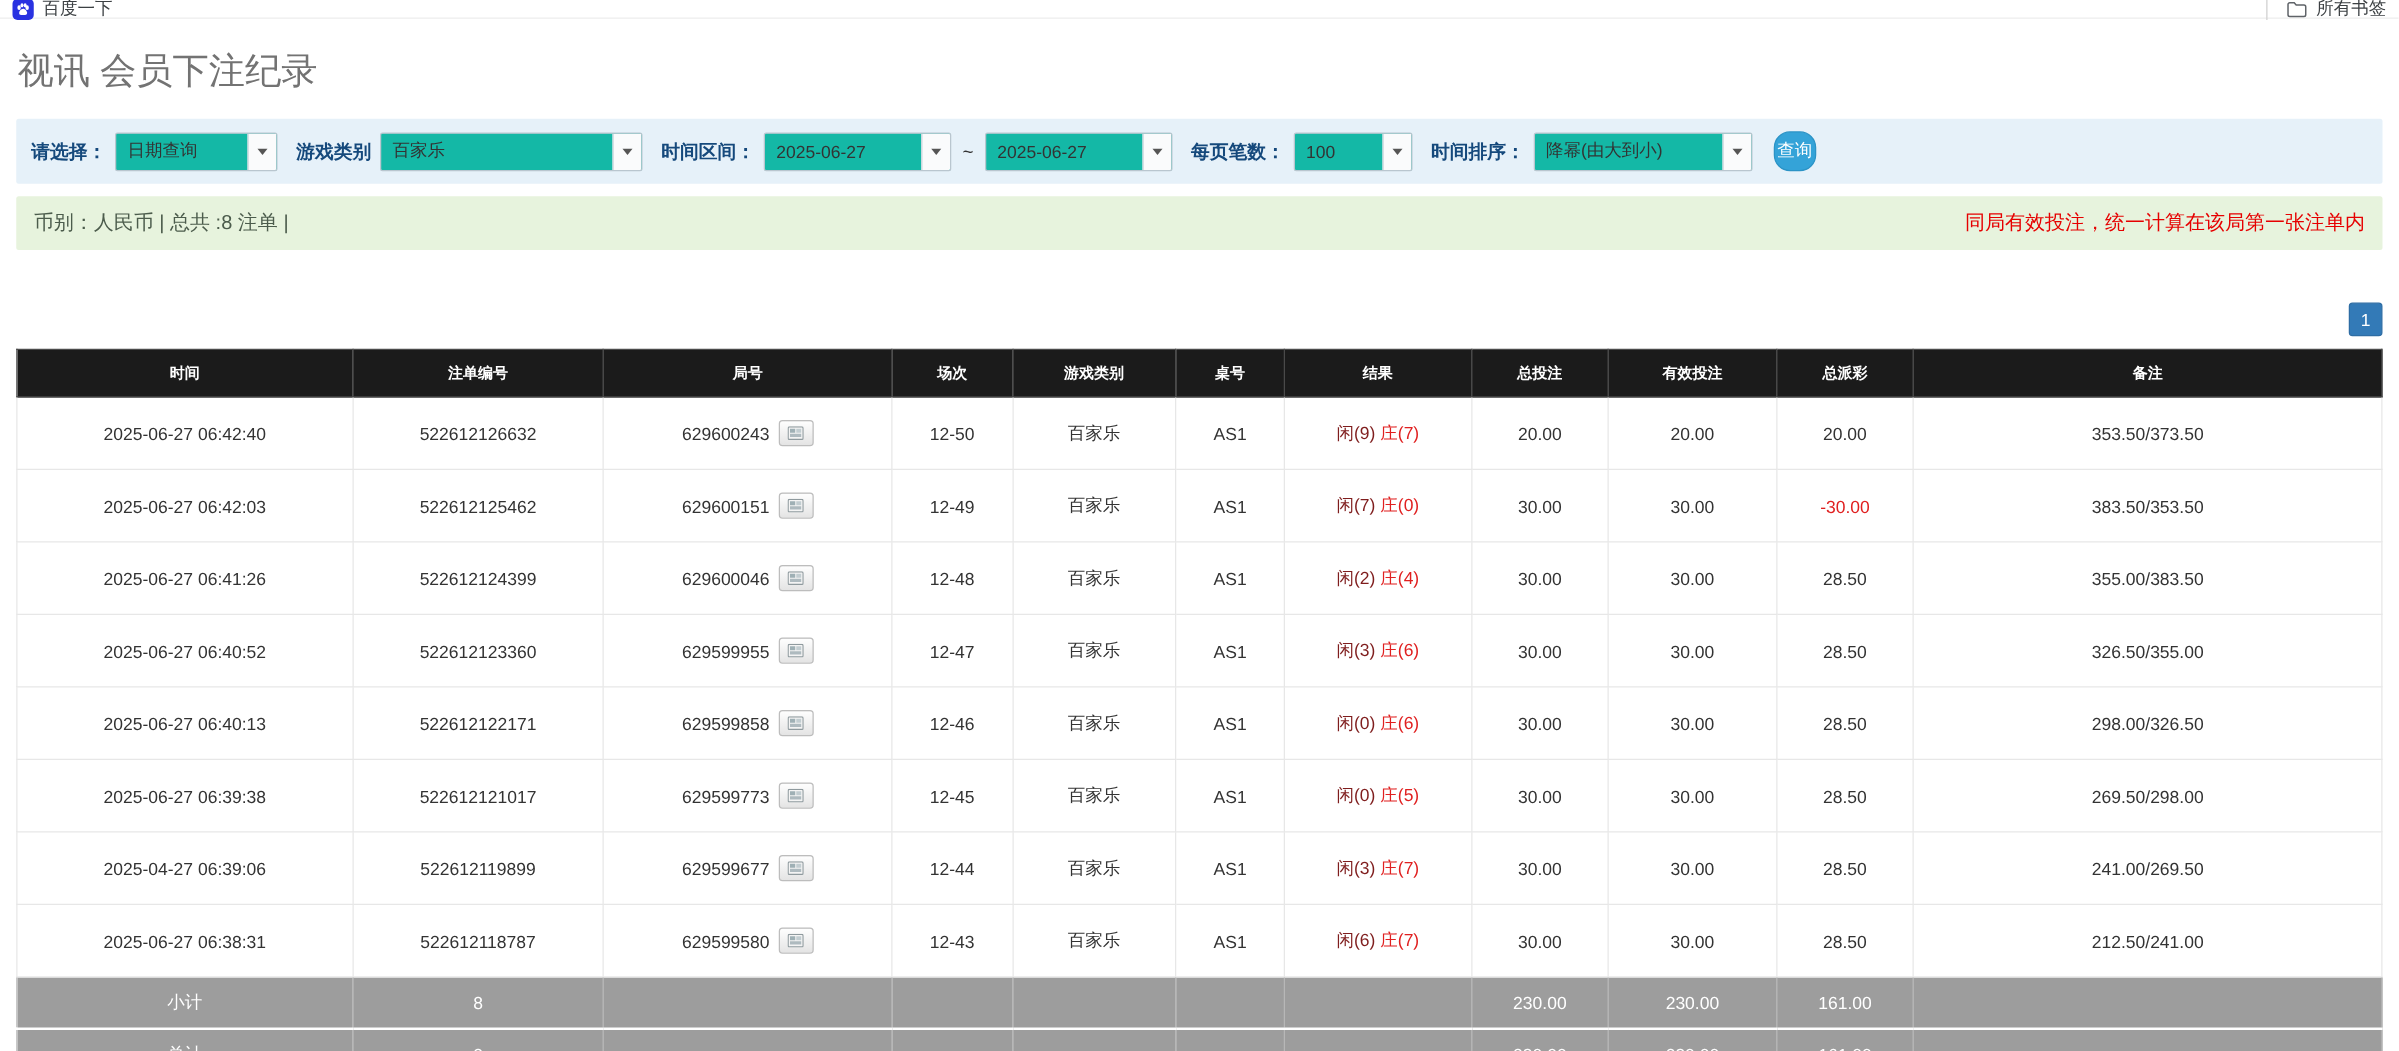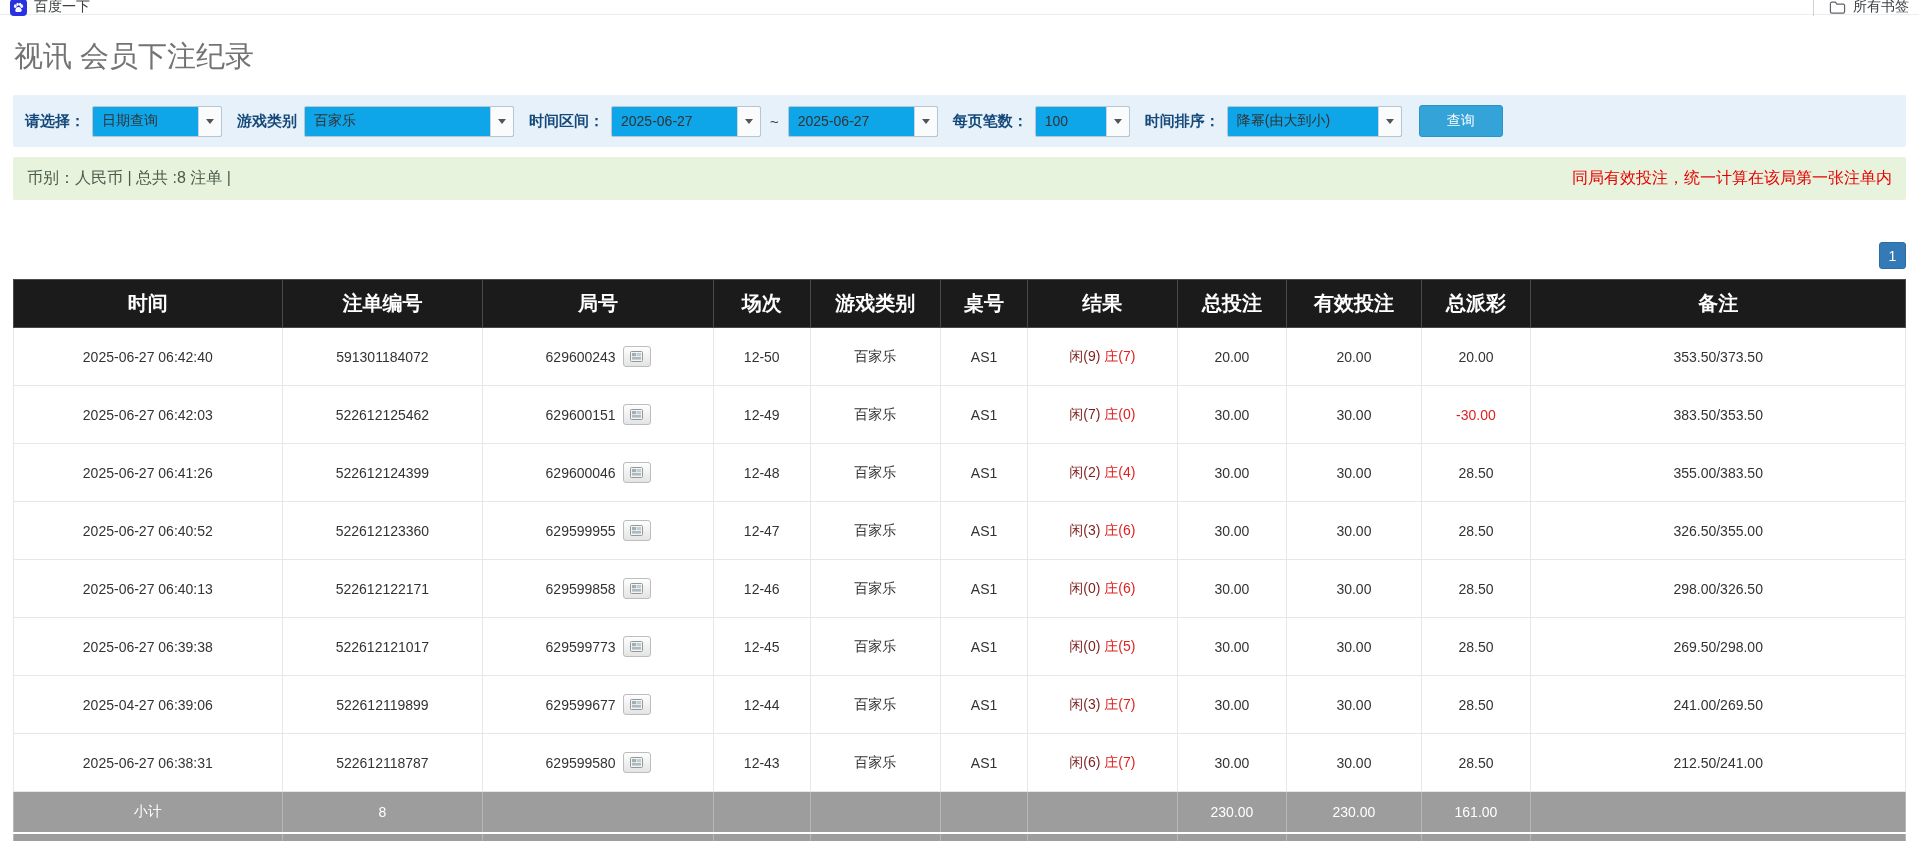--- a/index.html
+++ b/index.html
@@ -35,41 +35,41 @@
   
   .filter-bar {
     background:#e6f1f9; border-radius:2px;
     display:flex; align-items:center; gap:7px;
     padding:10px 12px; font-size:15px;margin-top:14px;
   }
   .filter-label { color:#15497c; font-weight:bold; white-space:nowrap; margin-left:8px; }
   .filter-label:first-child { margin-left:0; }
   .combo {
     display:inline-flex; align-items:stretch; height:31px;
-    background:#0ea5e9; border:1px solid #b9c6cf; border-radius:2px; overflow:hidden;
+    background:#14b8a6; border:1px solid #b9c6cf; border-radius:2px; overflow:hidden;
   }
   .combo-text { display:flex; align-items:center; padding:0 9px; font-size:14px; color:#333; white-space:nowrap; }
   .combo-arrow {
     width:23px; border-left:1px solid #ccd6dd; background:#fafbfc;
     display:flex; align-items:center; justify-content:center;
   }
   .combo-arrow::after {
     content:""; width:0; height:0;
     border-left:4px solid transparent; border-right:4px solid transparent;
     border-top:5px solid #555;
   }
   .w-select .combo-text { min-width:105px; }
   .w-game .combo-text { min-width:185px; }
   .w-date .combo-text { min-width:125px; }
   .w-size .combo-text { min-width:70px; }
   .w-sort .combo-text { min-width:150px; }
   .tilde { color:#333; margin:0 2px; }
   .search-button {
     margin-left:10px; background:#34a3d8; color:#fff; border:1px solid #2b93c6;
-    font-size:14px; padding:6px 27px; border-radius:3px; cursor:pointer;
+    font-size:14px; padding:6px 2px; border-radius:13px; cursor:pointer;
     font-family:inherit;
   }
 
   
   .summary-bar {
     margin-top:10px; background:#e7f3dd; border-radius:2px;
     display:flex; justify-content:space-between; align-items:center;
     padding:11px 14px; font-size:16px;
   }
   .summary-left { color:#4c5c4c; }
@@ -78,21 +78,21 @@
   
   .pagination { display:flex; justify-content:flex-end; margin:42px 0 10px 0; }
   .page-btn {
     min-width:27px; height:27px; background:#337ab7; border:1px solid #2e6da4;
     color:#fff; font-size:14px; border-radius:3px; cursor:pointer; font-family:inherit;
   }
 
   
   table.records { width:100%; border-collapse:collapse; table-layout:fixed; }
   table.records th {
-    background:#1b1b1b; color:#fff; font-size:20px; font-weight:bold;
+    background:#1b1b1b; color:#fff; font-size:12px; font-weight:bold;
     padding:10px 6px; border:1px solid #4a4a4a; text-align:center;
   }
   table.records tbody td {
     font-size:14px; color:#333; text-align:center;
     padding:18px 6px; border:1px solid #e7e7e7; background:#fff;
     overflow:hidden; white-space:nowrap;
   }
   .round-cell { display:inline-flex; align-items:center; gap:7px; justify-content:center; }
   .video-btn {
     display:inline-flex; align-items:center; justify-content:center;
@@ -215,21 +215,21 @@
         <th>结果</th>
         <th>总投注</th>
         <th>有效投注</th>
         <th>总派彩</th>
         <th>备注</th>
       </tr>
     </thead>
     <tbody>
   <tr>
     <td>2025-06-27 06:42:40</td>
-    <td>591301184072</td>
+    <td>522612126632</td>
     <td>
       <span class="round-cell">
         <span>629600243</span>
         <span class="video-btn">
           <svg width="13" height="11" viewBox="0 0 13 11">
                   <rect x="0.5" y="0.5" width="12" height="10" rx="1" fill="#f4f4f4" stroke="#8f9a9e"></rect>
                   <rect x="2" y="2" width="4.2" height="3.2" fill="#9fb0b5"></rect>
                   <rect x="7" y="2" width="4" height="3.2" fill="#c2cdd1"></rect>
                   <rect x="2" y="6" width="9" height="2.6" fill="#aebabf"></rect>
                 </svg>

